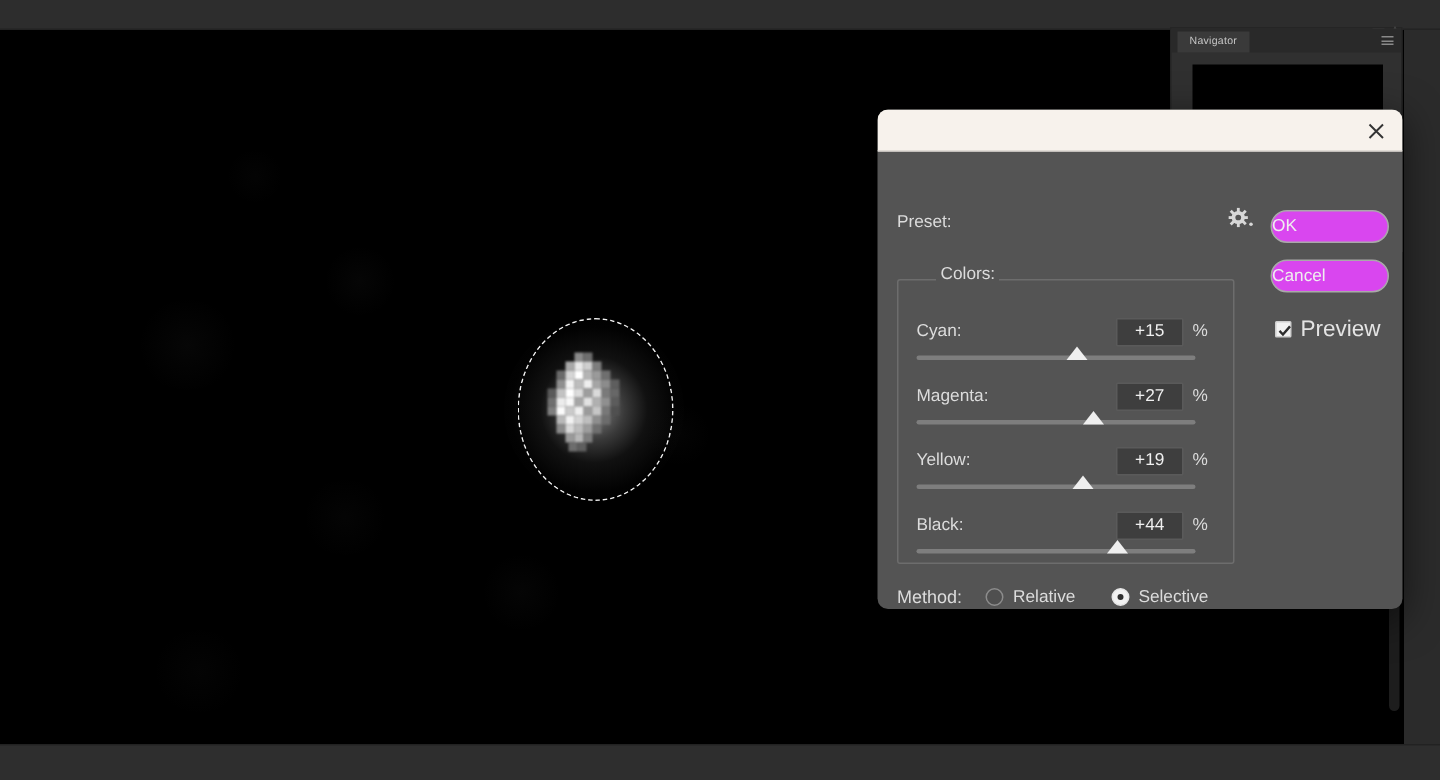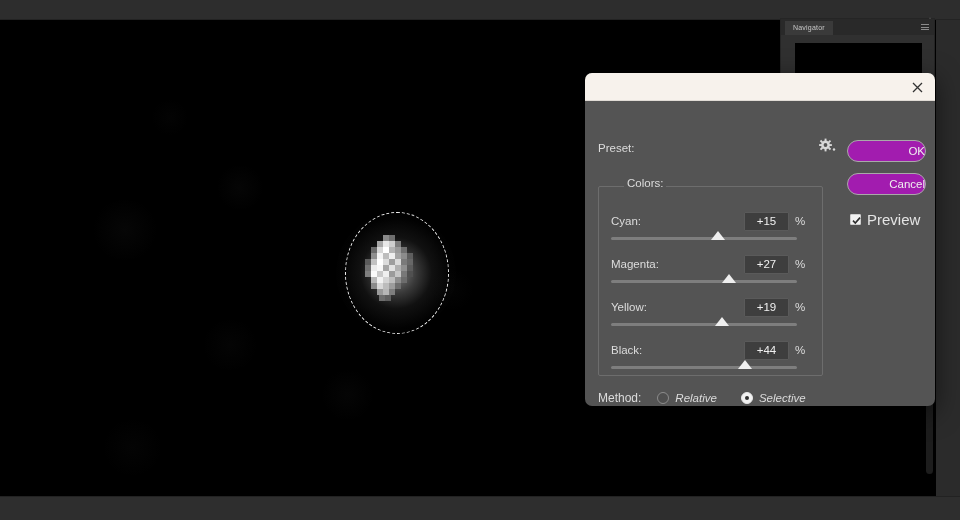--- a/index.html
+++ b/index.html
@@ -224,24 +224,24 @@
     position: absolute; left: 232px; top: 35px;
     width: 20px; height: 19px;
   }
 
   
   .btn {
     position: absolute;
     width: 79px; height: 22px;
     border: 1px solid #a9a9a9;
     border-radius: 11px;
-    background: #a21caf;
+    background: #d946ef;
     color: #efefef;
     font-size: 11.5px;
-    text-align: right;
+    text-align: left;
     line-height: 20px;
     cursor: default;
   }
   .btn-ok     { left: 262px; top: 39px; }
   .btn-cancel { left: 262px; top: 72px; }
 
   .preview-row {
     position: absolute; left: 265px; top: 110px;
     display: flex; align-items: center; gap: 6px;
   }
@@ -324,21 +324,21 @@
     margin-left: -7px;
     cursor: default;
   }
 
   
   .method-row {
     position: absolute; left: 13px; top: 290px;
     display: flex; align-items: center;
   }
   .method-label { font-size: 12px; color: #dcdcdc; margin-right: 16px; }
-  .radio-wrap { display: flex; align-items: flex-end; gap: 6px; margin-right: 24px; font-style: italic; }
+  .radio-wrap { display: flex; align-items: flex-end; gap: 6px; margin-right: 24px; }
   .radio {
     width: 12px; height: 12px;
     border-radius: 50%;
     border: 1px solid #8c8c8c;
     background: #4f4f4f;
     position: relative;
   }
   .radio.on { background: #f2f2f2; border-color: #e6e6e6; }
   .radio.on:after {
     content: "";

